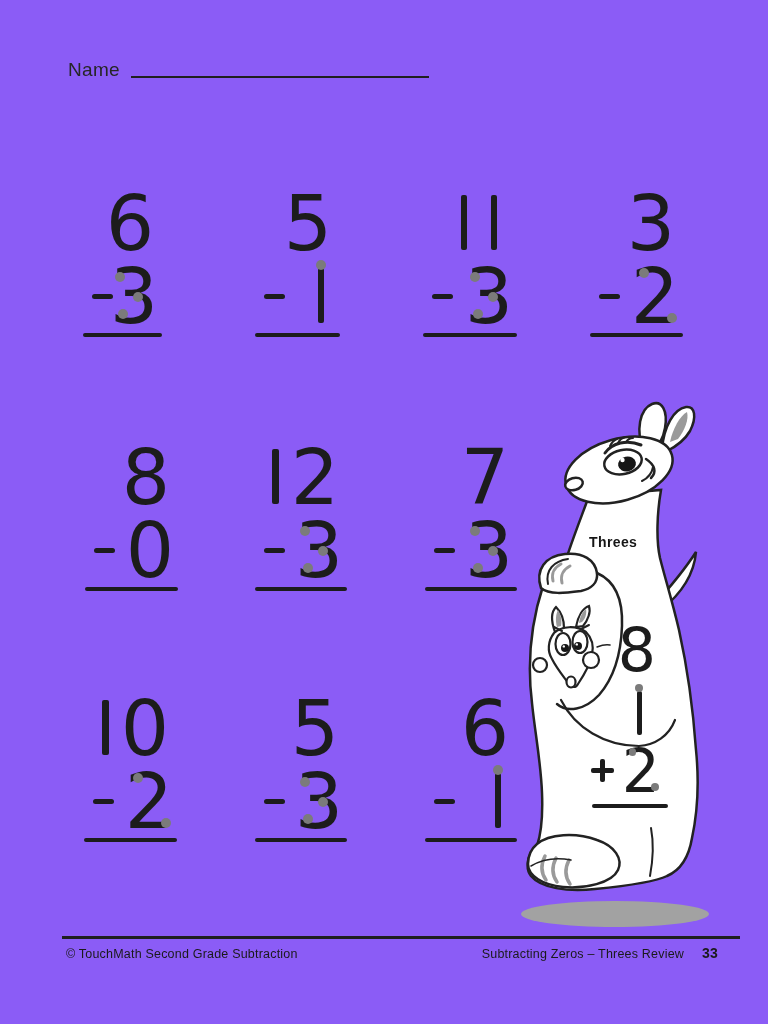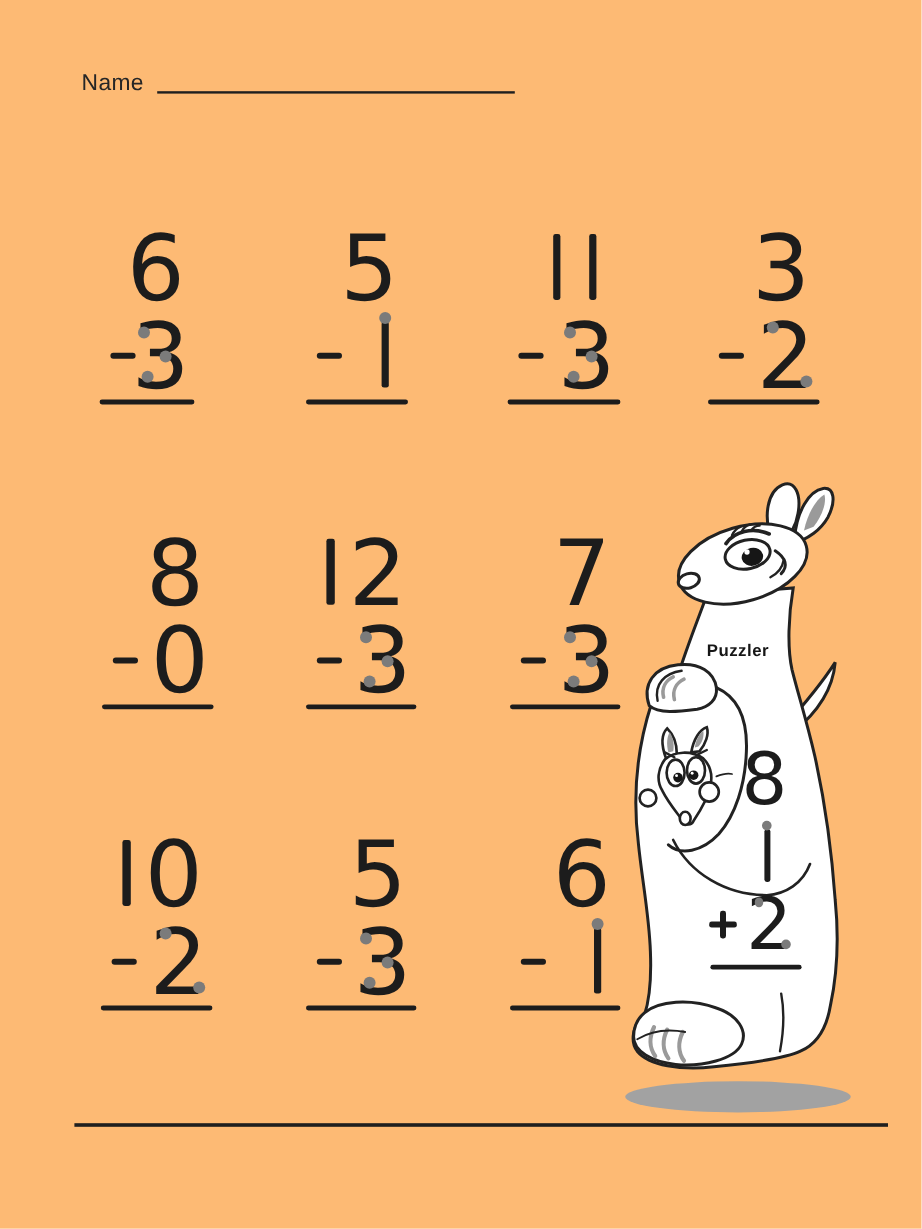--- a/index.html
+++ b/index.html
@@ -5,21 +5,21 @@
   :root{
     --ink:#1c1c1c;
     --soft:#2e2e2e;
     --dot:#7b7b7b;
     --gray:#9a9a9a;
     --shadow:#a2a2a2;
   }
   *{margin:0;padding:0;box-sizing:border-box;}
   html,body{width:768px;height:1024px;background:#fff;overflow:hidden;}
   body{font-family:"Liberation Sans",sans-serif;color:var(--soft);position:relative;}
-  .page{position:absolute;inset:0;background:#fdba74;}
+  .page{position:absolute;inset:0;background:#8b5cf6;}
 
   
   .name-label{position:absolute;left:68px;top:59px;font-size:19px;letter-spacing:.3px;color:#262626;}
   .name-line{position:absolute;left:131px;top:76px;width:298px;height:2px;background:#1f1f1f;}
 
   .directions{position:absolute;left:68px;top:117px;width:655px;font-size:16.5px;line-height:21px;letter-spacing:.2px;color:#262626;}
   .directions b{font-weight:bold;}
 
   
   .problem{position:absolute;color:var(--ink);font-family:"DejaVu Sans",sans-serif;}
@@ -240,31 +240,38 @@
       <circle cx="107.5" cy="62" r="2.2" fill="#fff" stroke="none"></circle>
       <path d="M 90,55 C 97,45 112,41 126,47" stroke-width="3" fill="none"></path>
       <path d="M 95,48 C 97,44 99,42 102,41" stroke-width="2" fill="none"></path>
       <path d="M 103,45 C 105,41 107,40 110,39" stroke-width="2" fill="none"></path>
       <path d="M 111,44 C 113,41 116,40 118,40" stroke-width="2" fill="none"></path>
       <path d="M 131,61 C 140,67 142,74 136,80" fill="none"></path>
       <path d="M 127,83 C 133,80 137,75 138,69" fill="none" stroke-width="2"></path>
     </g>
   </svg>
 
-  <span class="puzzler-label">Puzzler</span>
+  <span class="puzzler-label">Threes</span>
 
   <div class="puzzler">
     <div class="pz-row pz-top">
         <span class="num"><span class="ch">8</span></span>
       </div>
     <div class="pz-row pz-mid">
         <span class="num"><span class="ch bar1" style="width: 5.1px; height: 43.74px; margin: 7.02px 9.3px 0px; vertical-align: top;"><span class="tdot" style="height: 7.92px; width: 7.92px; left: -1.41px; top: -6.96px;"></span></span></span>
       </div>
     <div class="pz-row pz-bot">
       <span class="op plus">+</span>
       <span class="num"><span class="ch">2<span class="tdot" style="height: 7.92px; width: 7.92px; left: 6.7248px; top: 7.434px;"></span><span class="tdot" style="height: 7.92px; width: 7.92px; left: 28.8576px; top: 42.426px;"></span></span></span>
     </div>
     <div class="ansline"></div>
   </div>
 
   <div class="footer-rule"></div>
+  <div class="footer">
+    <span>© TouchMath Second Grade Subtraction</span>
+    <span class="footer-right">
+      <span>Subtracting Zeros – Threes Review</span>
+      <span class="page-num">33</span>
+    </span>
+  </div>
 
 </div>
 
 </body></html>

